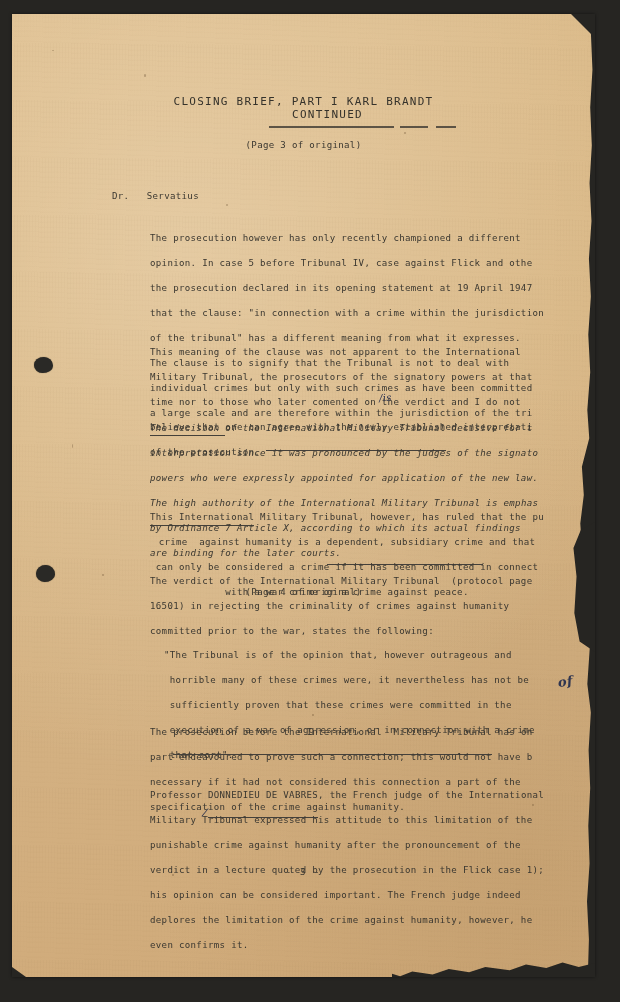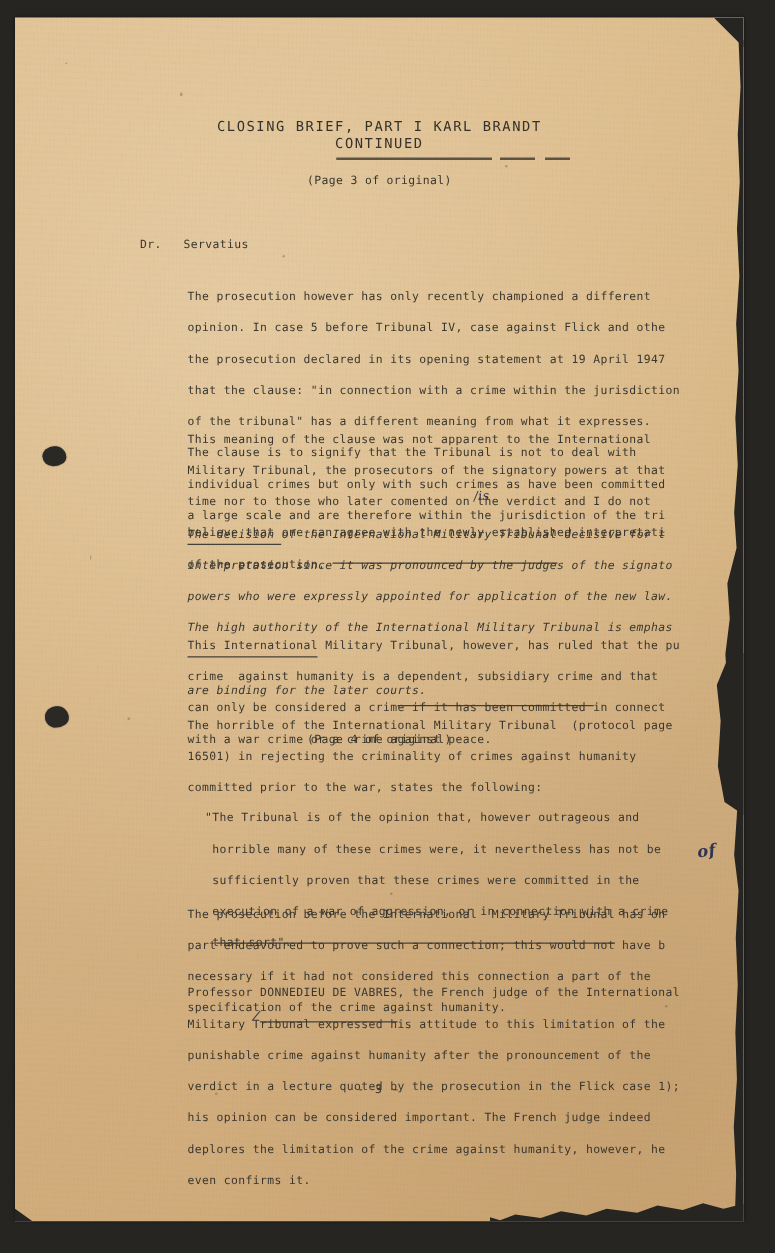--- a/index.html
+++ b/index.html
@@ -156,21 +156,21 @@
     <div class="fleck" style="left:480px;top:300px;width:2px;height:1px;"></div>
     <div class="fleck" style="left:90px;top:560px;width:1.5px;height:2px;"></div>
     <div class="fleck" style="left:300px;top:700px;width:1.5px;height:1.5px;"></div>
     <div class="fleck" style="left:520px;top:790px;width:2px;height:2px;"></div>
     <div class="fleck" style="left:160px;top:860px;width:1.5px;height:1.5px;"></div>
     <div class="fleck" style="left:60px;top:430px;width:1px;height:4px;"></div>
 
     <div id="type">
 
       <div class="title ink" style="top:82px;">CLOSING BRIEF, PART I KARL BRANDT</div>
-      <div class="title ink" style="top:95px;">CONTINUED</div>
+      <div class="title ink" style="top:95px;padding-left:24px;">CONTINUED</div>
       <div class="title-rule" style="left:257px;top:112px;width:201px;"></div>
 
       <div class="centered ink" style="top:125px;">(Page 3 of original)</div>
 
       <div class="blk ink" style="left:100px;top:176px;">Dr.   Servatius</div>
 
       <div class="blk" style="left:138px;top:205px;">
 <span class="ink">The prosecution however has only recently championed a different</span>
 <br><span class="ink">opinion. In case 5 before Tribunal IV, case against Flick and othe</span>
 <br><span class="ink">the prosecution declared in its opening statement at 19 April 1947</span>
@@ -187,33 +187,33 @@
 <br><span class="ink">time nor to those who later comented on the verdict and I do not</span>
 <br><span class="ink">believe that one can agree with the newly established interpretati</span>
 <br><span class="ink">of the prosecution.</span>
       </div>
 
       <div class="blk" style="left:138px;top:395px;font-style:italic;">
 <span class="ink">The decision of the </span><span class="ink u">International Military Tribunal</span><span class="ink"> decisive for t</span>
 <br><span class="ink">interpretation since it was pronounced by the judges of the signato</span>
 <br><span class="ink">powers who were expressly appointed for application of the new law.</span>
 <br><span class="ink u">The high authority</span><span class="ink"> of the International Military Tribunal is emphas</span>
-<br>
+<br><span class="ink">by Ordinance 7 Article X, according to which its actual findings</span>
 <br><span class="ink">are binding for the later courts.</span>
       </div>
 
-      <div class="blk" style="left:138px;top:484px;">
+      <div class="blk" style="left:138px;top:484px;text-align:center;">
 <span class="ink">This International Military Tribunal, however, has ruled that the pu</span>
 <br><span class="ink">crime  against humanity is a </span><span class="ink u">dependent, subsidiary crime</span><span class="ink"> and that</span>
 <br><span class="ink">can only be considered a crime if it has been committed in connect</span>
 <br><span class="ink">with a war crime or a crime against peace.</span>
       </div>
 
       <div class="blk" style="left:138px;top:548px;">
-<span class="ink">The horrible of the International Military Tribunal  (protocol page</span>
+<span class="ink">The verdict of the International Military Tribunal  (protocol page</span>
 <br><span class="ink">16501) in rejecting the criminality of crimes against humanity</span>
 <br><span class="ink">committed prior to the war, states the following:</span>
       </div>
 
       <div class="centered ink" style="top:572px;">(Page 4 of original)</div>
 
       <div class="blk" style="left:152px;top:622px;">
 <span class="ink">"The Tribunal is of the opinion that, however outrageous and</span>
 <br><span class="ink"> horrible many of these crimes were, it nevertheless has not be</span>
 <br><span class="ink"> sufficiently proven that these crimes were committed in the</span>

